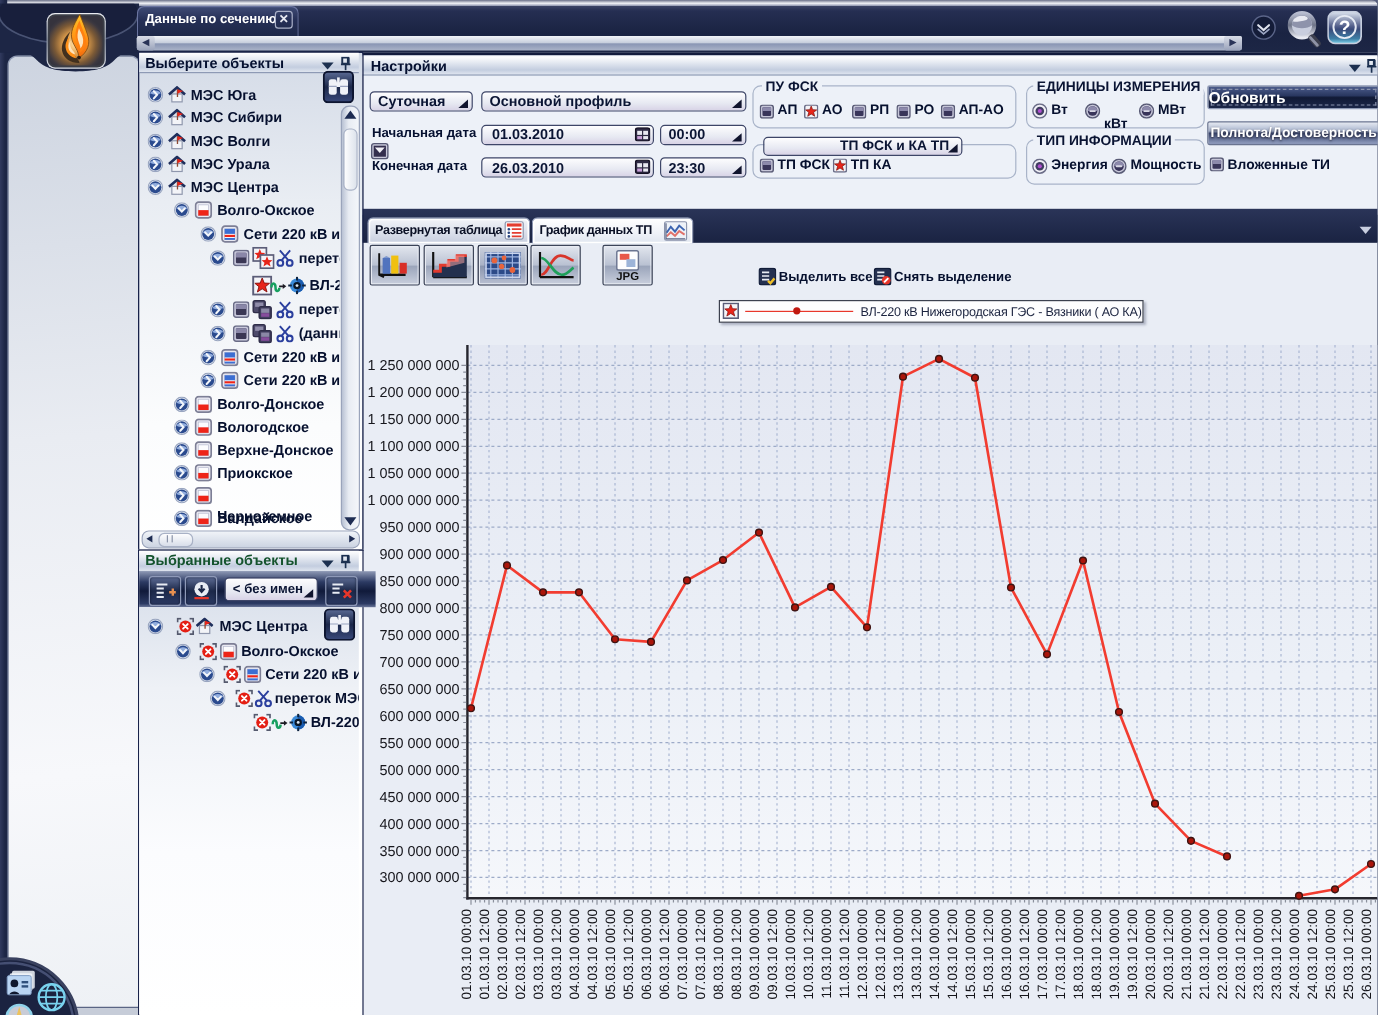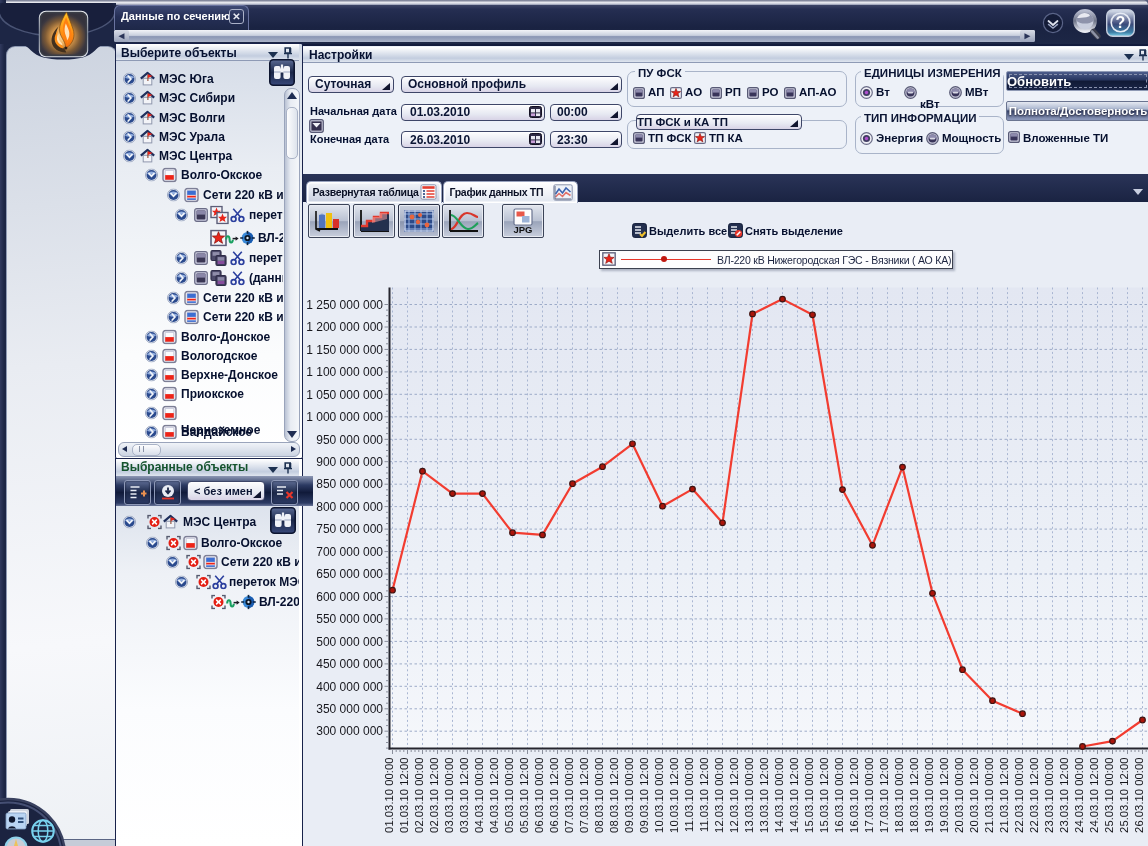--- a/index.html
+++ b/index.html
@@ -652,21 +652,21 @@
     </svg>
     <div class="abs" style="left:460px;top:40px;font:bold 11.5px 'Liberation Sans',sans-serif;color:#06102e;white-space:nowrap">РО</div>
     <svg class="abs" style="left:482px;top:40.5px" width="12" height="12" viewBox="0 0 12 12">
       <rect x="0.6" y="0.6" width="10.8" height="10.8" rx="2" fill="#c6c6d8" stroke="#595b76" stroke-width="1.2"></rect>
       <rect x="2.4" y="2.4" width="7.2" height="7.2" rx="1" fill="#39355a"></rect>
       <path d="M2.4 2.4 h7.2 v3.2 h-7.2 z" fill="#8d8aac"></path>
     </svg>
     <div class="abs" style="left:497px;top:40px;font:bold 11.5px 'Liberation Sans',sans-serif;color:#06102e;white-space:nowrap">АП-АО</div>
     <div class="gbox" style="left:325px;top:74px;width:218px;height:27px"></div>
     <div class="combo" style="left:334px;top:67.5px;width:164px;height:14px">
-      <div style="position:absolute;left:0;right:10px;top:50%;transform:translateY(-50%);text-align:left;font:bold 11.5px 'Liberation Sans',sans-serif;color:#0a1433;white-space:nowrap">ТП ФСК и КА ТП</div>
+      <div style="position:absolute;left:0;right:10px;top:50%;transform:translateY(-50%);text-align:right;font:bold 11.5px 'Liberation Sans',sans-serif;color:#0a1433;white-space:nowrap">ТП ФСК и КА ТП</div>
       <div class="tri"></div>
     </div>
     <svg class="abs" style="left:331px;top:86px" width="12" height="12" viewBox="0 0 12 12">
       <rect x="0.6" y="0.6" width="10.8" height="10.8" rx="2" fill="#c6c6d8" stroke="#595b76" stroke-width="1.2"></rect>
       <rect x="2.4" y="2.4" width="7.2" height="7.2" rx="1" fill="#39355a"></rect>
       <path d="M2.4 2.4 h7.2 v3.2 h-7.2 z" fill="#8d8aac"></path>
     </svg>
     <div class="abs" style="left:346px;top:85.5px;font:bold 11.5px 'Liberation Sans',sans-serif;color:#06102e;white-space:nowrap">ТП ФСК</div>
     <svg class="abs" style="left:392px;top:86px" width="12" height="12" viewBox="0 0 12 12">
       <rect x="0.6" y="0.6" width="10.8" height="10.8" rx="1.5" fill="#f2f2f6" stroke="#6b6d88" stroke-width="1.2"></rect>

